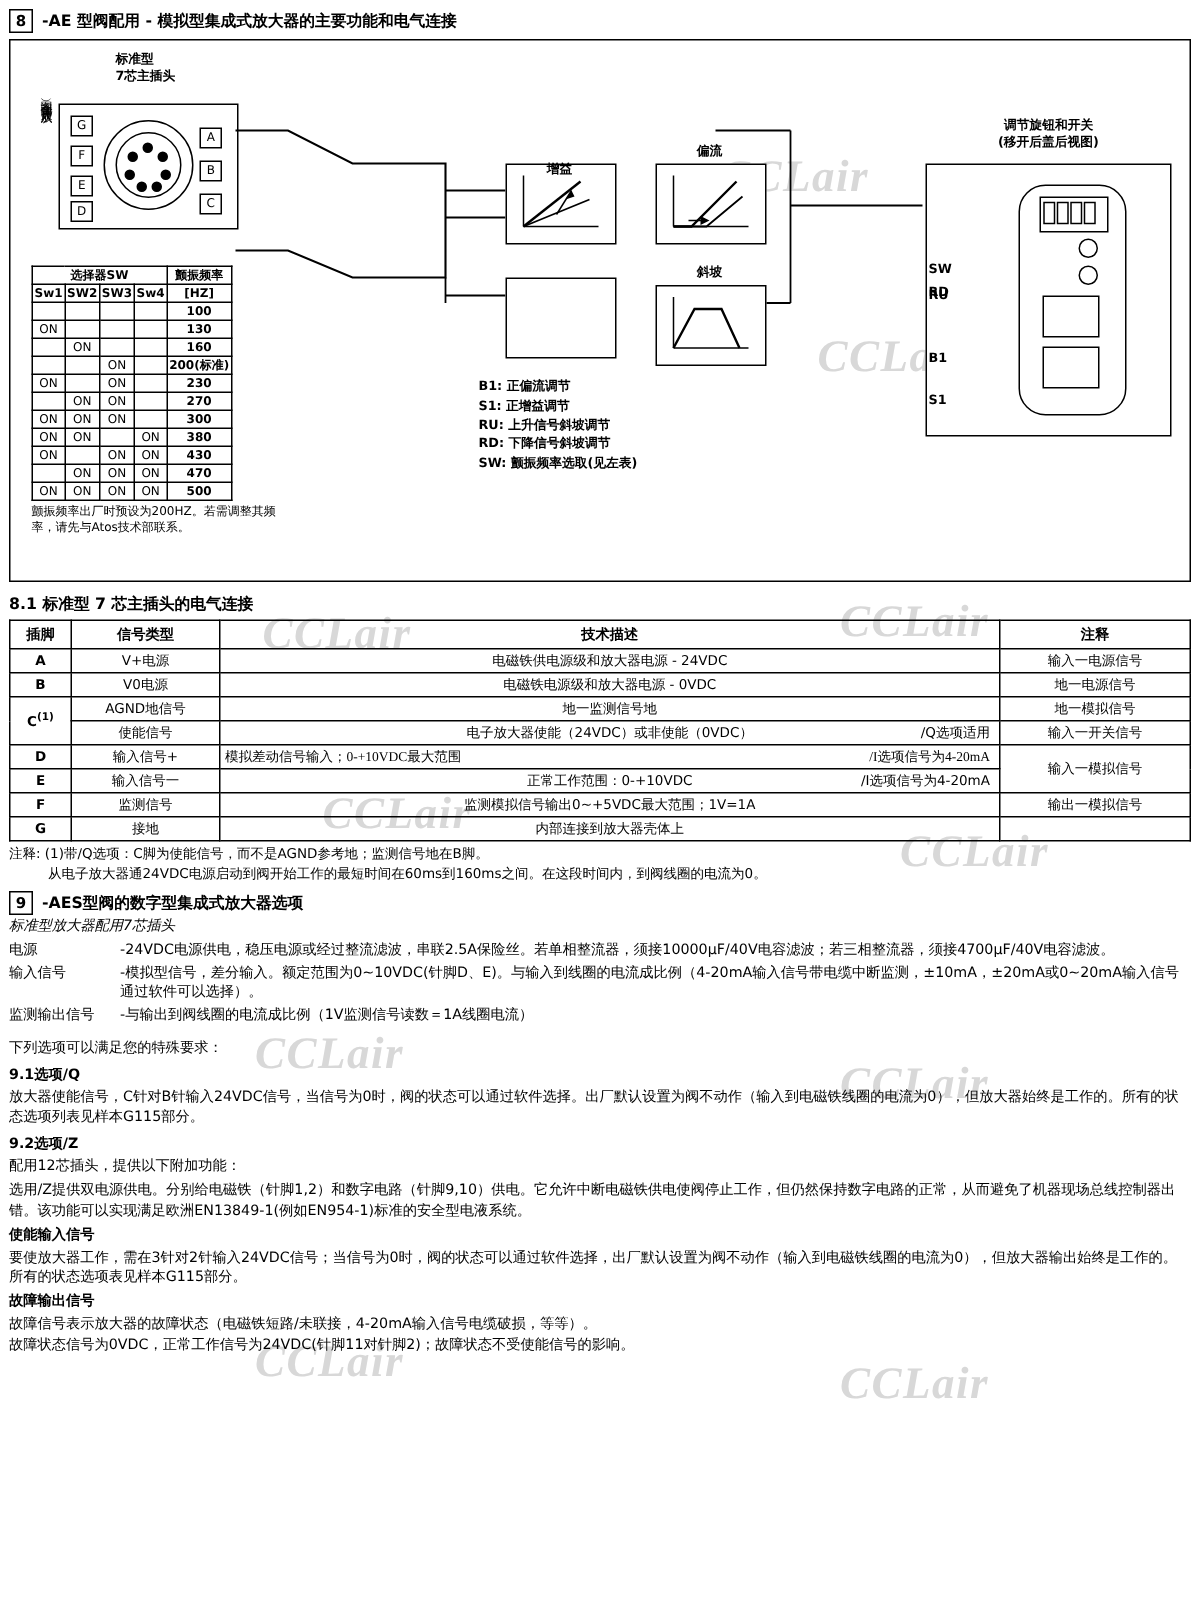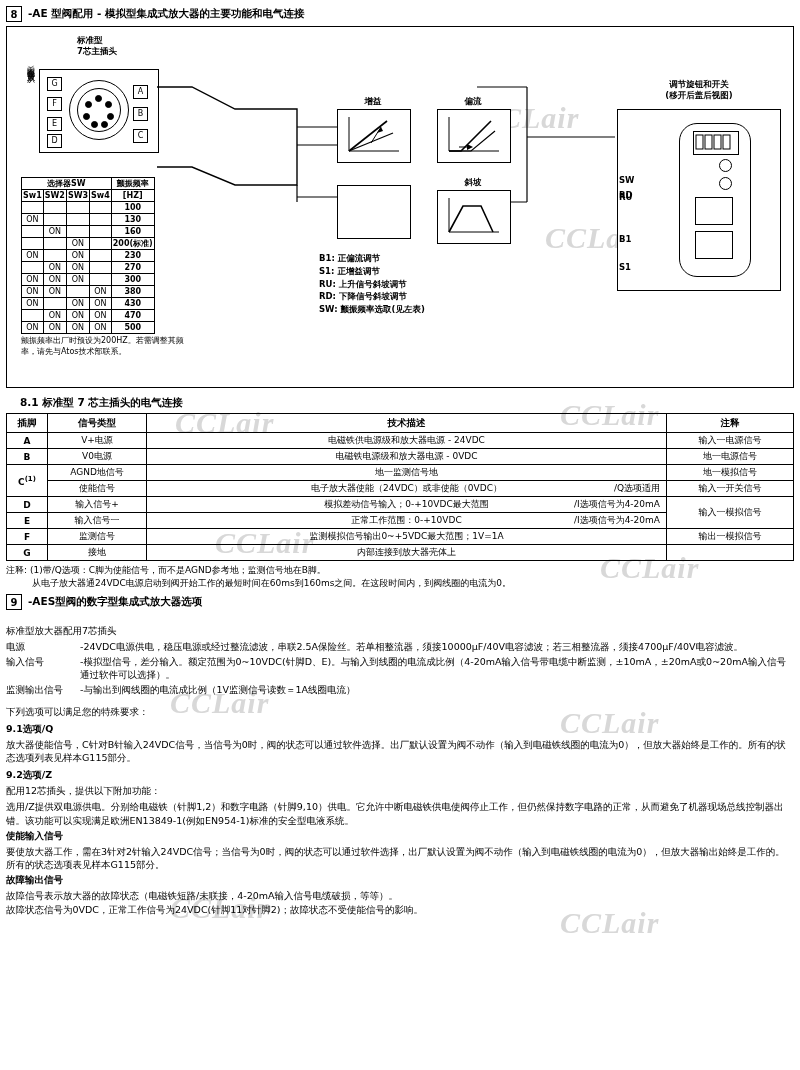--- a/index.html
+++ b/index.html
@@ -116,21 +116,21 @@
       <line x1="470" y1="175" x2="520" y2="175" stroke="#000" stroke-width="1.2"></line>
 
       <line x1="636" y1="153" x2="660" y2="153" stroke="#000" stroke-width="1"></line>
       <line x1="636" y1="168" x2="660" y2="168" stroke="#000" stroke-width="1"></line>
       <line x1="636" y1="180" x2="660" y2="180" stroke="#000" stroke-width="1"></line>
       <line x1="636" y1="212" x2="660" y2="212" stroke="#000" stroke-width="1"></line>
       <line x1="636" y1="240" x2="660" y2="240" stroke="#000" stroke-width="1"></line>
     </svg>
 
     <div class="dbox" style="left:330px;top:82px;width:72px;height:52px;"></div>
-    <div class="lbl bold ctr" style="left:330px;top:69px;width:72px;">增益</div>
+    <div class="lbl bold ctr" style="left:330px;top:81px;width:72px;font-family:Liberation Mono, monospace;">增益</div>
     <svg style="position:absolute;left:334px;top:86px;" width="64" height="44">
       <line x1="8" y1="38" x2="8" y2="4" stroke="#000" stroke-width="1"></line>
       <line x1="8" y1="38" x2="58" y2="38" stroke="#000" stroke-width="1"></line>
       <line x1="8" y1="38" x2="46" y2="8" stroke="#000" stroke-width="1.6"></line>
       <line x1="8" y1="38" x2="52" y2="20" stroke="#000" stroke-width="1.2"></line>
       <line x1="30" y1="30" x2="40" y2="14" stroke="#000" stroke-width="1"></line>
       <polygon points="40,14 36,20 42,18" fill="#000"></polygon>
     </svg>
 
     <div class="dbox" style="left:430px;top:82px;width:72px;height:52px;"></div>
@@ -279,21 +279,21 @@
                 <td>ON</td>
                 <td>ON</td>
                 <td class="bold">500</td>
               </tr>
       </tbody>
           </table>
       <div style="width:172px;font-size:8px;line-height:1.35;margin-top:2px;">颤振频率出厂时预设为200HZ。若需调整其频率，请先与Atos技术部联系。</div>
     </div>
   </div>
 
-  <div class="sec-title" style="margin:8px 0 2px 20px;">8.1  标准型 7 芯主插头的电气连接</div>
+  <div class="sec-title" style="margin:8px 0 2px 6px;">8.1  标准型 7 芯主插头的电气连接</div>
 
   <table class="main">
     <tbody>
           <tr>
       <th class="c-pin">插脚</th>
       <th class="c-type">信号类型</th>
       <th class="c-desc">技术描述</th>
       <th class="c-note">注释</th>
     </tr>
     <tr>
@@ -320,21 +320,21 @@
       <td class="c-type">使能信号</td>
       <td class="c-desc" style="position:relative;text-align:center;">
         <span>电子放大器使能（24VDC）或非使能（0VDC）</span>
         <span style="position:absolute;right:6px;">/Q选项适用</span>
       </td>
       <td class="c-note">输入一开关信号</td>
     </tr>
     <tr>
       <td class="c-pin">D</td>
       <td class="c-type">输入信号+</td>
-      <td class="c-desc" style="position:relative;text-align:center;">
+      <td class="c-desc" style="position:relative;font-family:Liberation Serif, serif;">
         <span>模拟差动信号输入；0-+10VDC最大范围</span>
         <span style="position:absolute;right:6px;">/I选项信号为4-20mA</span>
       </td>
       <td class="c-note" rowspan="2">输入一模拟信号</td>
     </tr>
     <tr>
       <td class="c-pin">E</td>
       <td class="c-type">输入信号一</td>
       <td class="c-desc" style="position:relative;text-align:center;">
         <span>正常工作范围：0-+10VDC</span>
@@ -359,21 +359,21 @@
   <div class="noteblk">
     <div>注释: (1)带/Q选项：C脚为使能信号，而不是AGND参考地；监测信号地在B脚。</div>
     <div style="margin-left:26px;">从电子放大器通24VDC电源启动到阀开始工作的最短时间在60ms到160ms之间。在这段时间内，到阀线圈的电流为0。</div>
   </div>
 
   <div class="sec-head" style="margin:4px 0 0 6px;">
     <span class="sec-num">9</span>
     <span class="sec-title">-AES型阀的数字型集成式放大器选项</span>
   </div>
 
-  <div class="para" style="margin-top:14px;">标准型放大器配用7芯插头</div>
+  <div class="para" style="margin-top:1px;font-style:italic;">标准型放大器配用7芯插头</div>
 
   <div class="rowline">
     <div class="k">电源</div>
     <div class="v">-24VDC电源供电，稳压电源或经过整流滤波，串联2.5A保险丝。若单相整流器，须接10000μF/40V电容滤波；若三相整流器，须接4700μF/40V电容滤波。</div>
   </div>
   <div class="rowline">
     <div class="k">输入信号</div>
     <div class="v">-模拟型信号，差分输入。额定范围为0~10VDC(针脚D、E)。与输入到线圈的电流成比例（4-20mA输入信号带电缆中断监测，±10mA，±20mA或0~20mA输入信号通过软件可以选择）。</div>
   </div>
   <div class="rowline">

